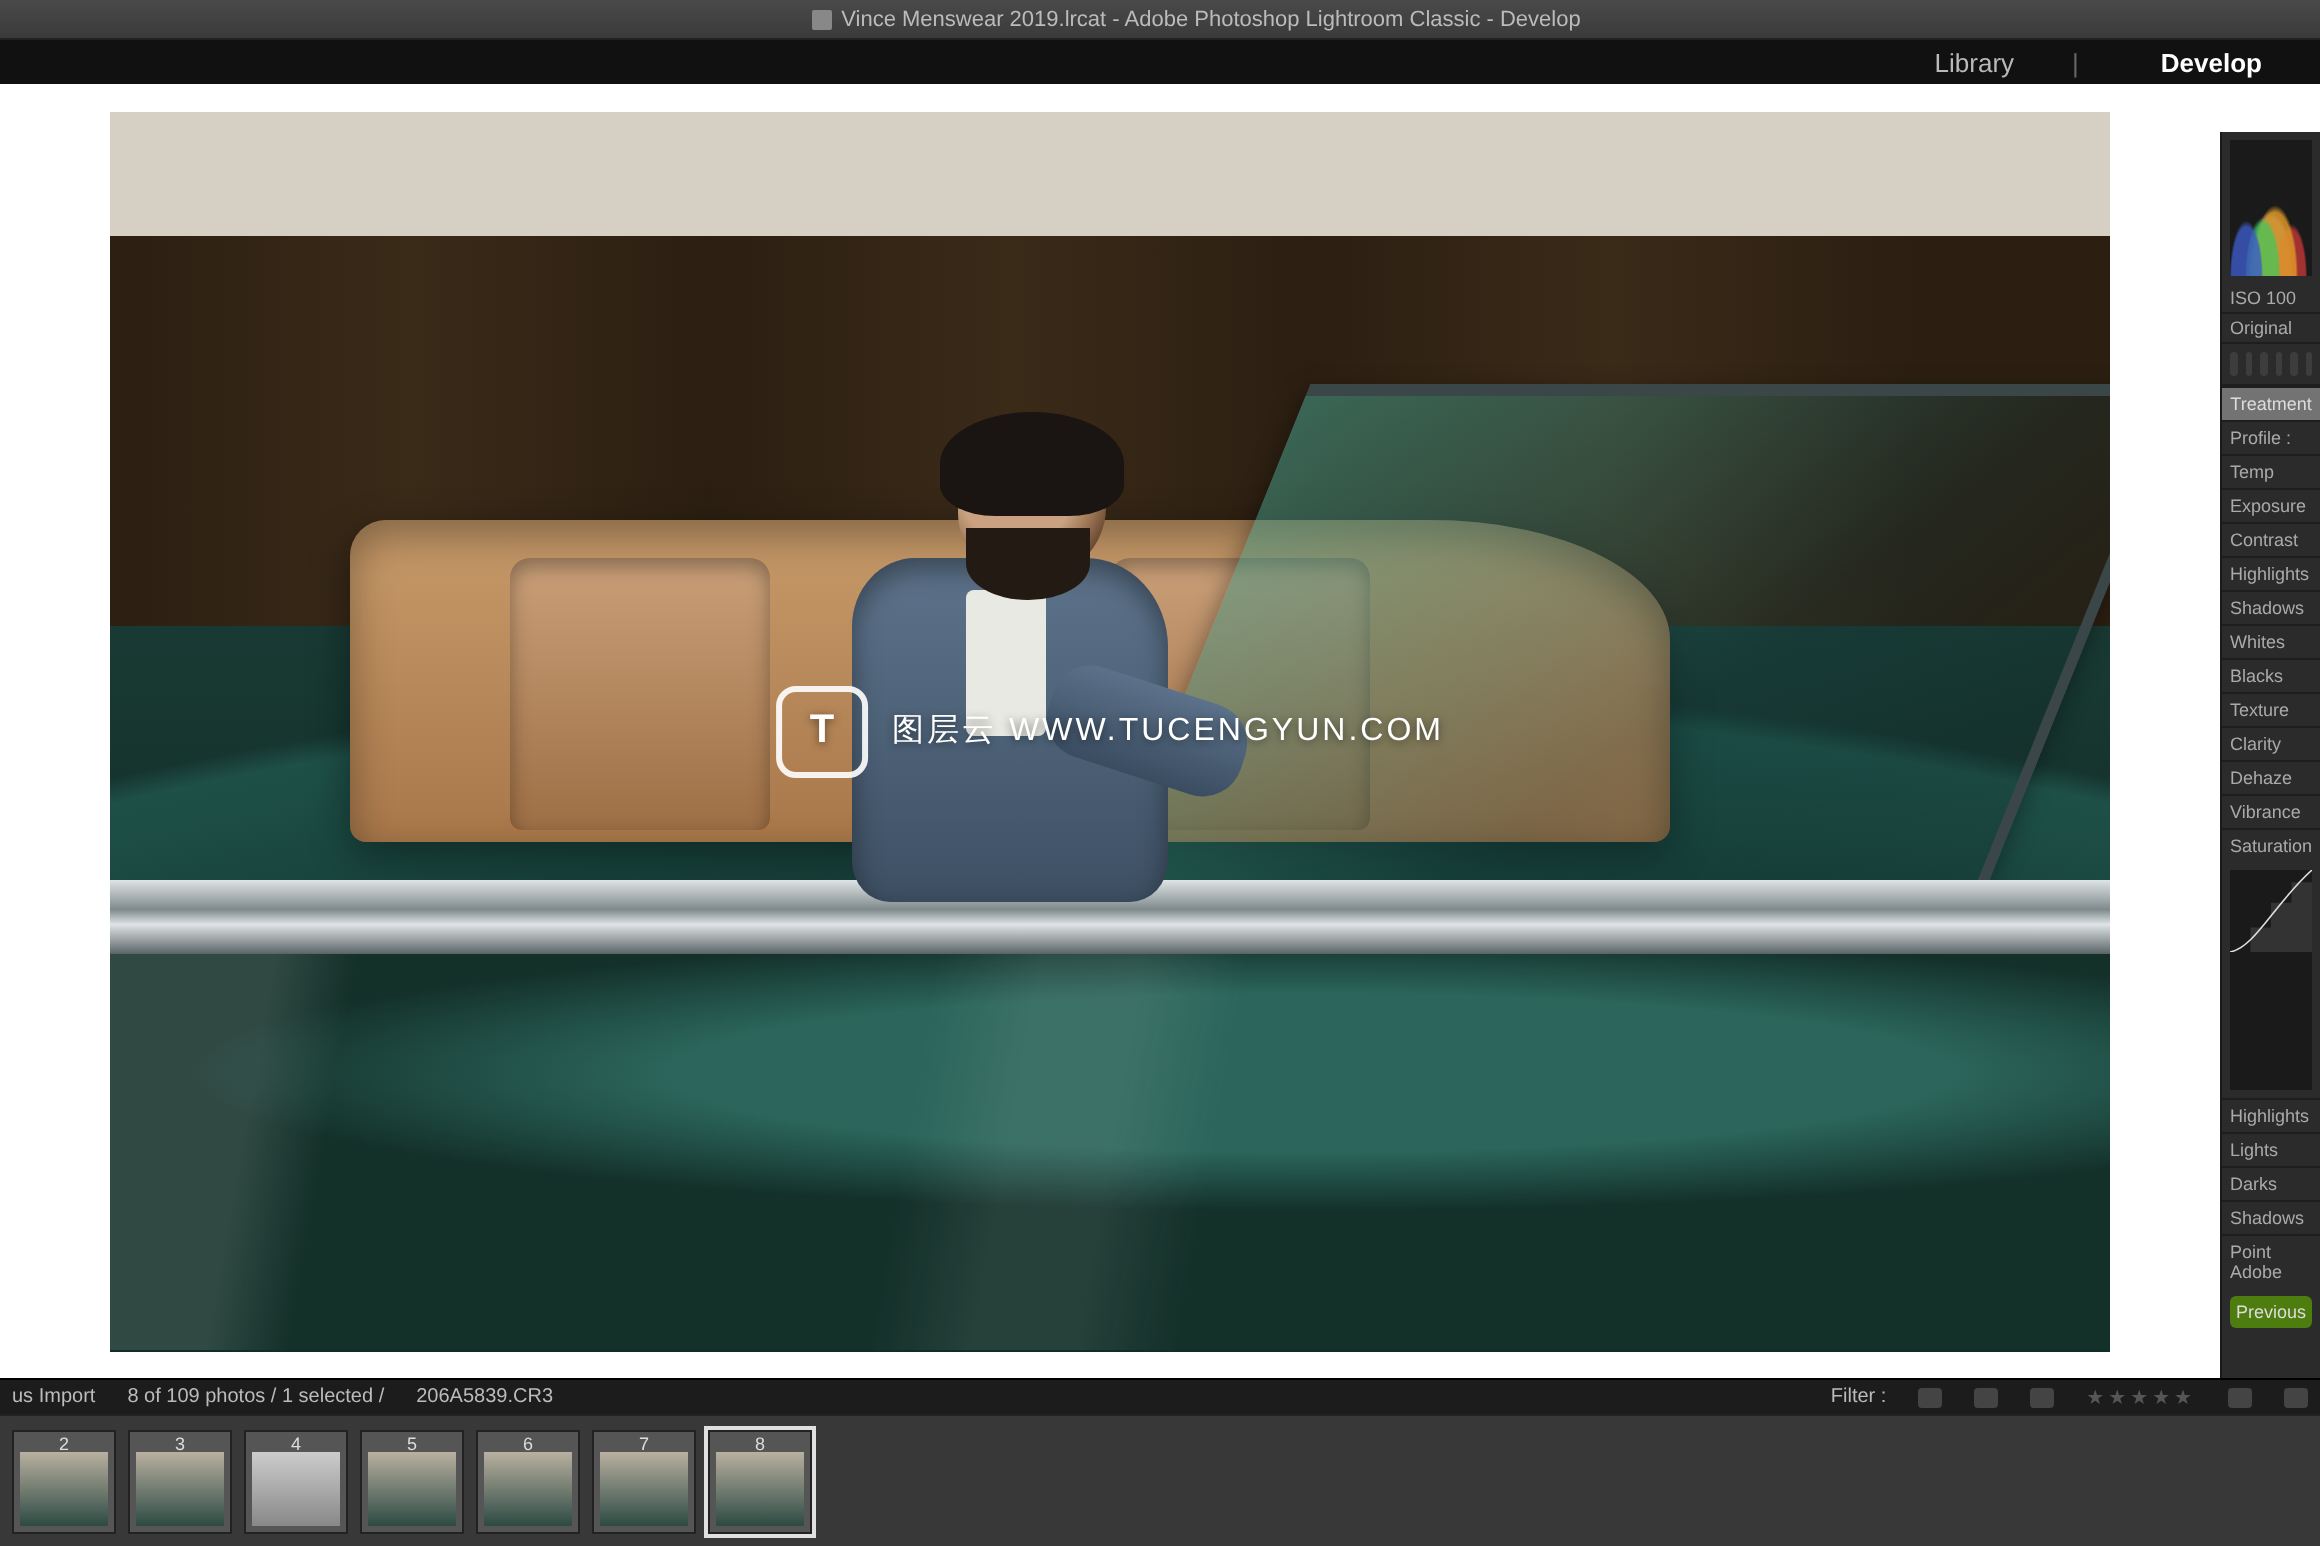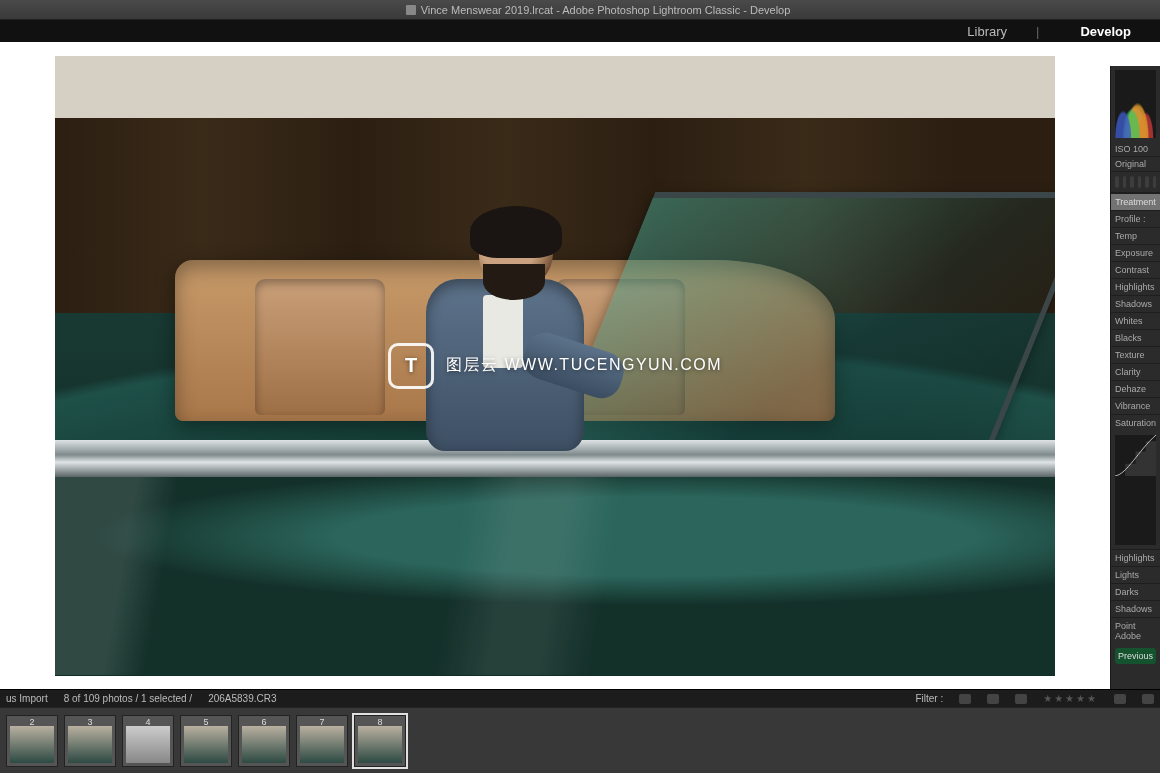--- a/index.html
+++ b/index.html
@@ -132,21 +132,21 @@
       radial-gradient(60% 120% at 75% 100%, rgba(220,60,60,.7) 0 28%, transparent 32%),
       radial-gradient(80% 140% at 50% 100%, rgba(200,200,200,.6) 0 30%, transparent 34%);
   }
   .meta-row { padding:2px 4px; border-bottom:1px solid #1e1e1e; white-space:nowrap;}
   .tool-row { display:flex; gap:4px; padding:4px; border-bottom:1px solid #1e1e1e;}
   .tool { width:16px; height:12px; background:#3d3d3d; border-radius:2px;}
   .panel-sec { border-top:1px solid #1e1e1e; padding:3px 4px;}
   .panel-sec.hdr { color:#ddd; background:#737373;text-align:center;}
   .tonecurve { height:110px; margin:4px; background:#1a1a1a; position:relative;}
   .tonecurve svg{position:absolute; inset:0;}
-  .prev-btn { margin:4px; padding:3px 0; text-align:center; background:#14532d; border-radius:3px; color:#ddd;}
+  .prev-btn { margin:4px; padding:3px 0; text-align:center; background:#4d7c0f; border-radius:3px; color:#ddd;}
 
   
   .status-bar {
     height:18px; background:#1c1c1c; display:flex; align-items:center;
     font-size:10px; color:#bbb; padding:0 6px; justify-content:space-between;
     border-top:1px solid #000;
   }
   .status-left, .status-right { display:flex; align-items:center; gap:16px;}
   .status-right .ic { width:12px; height:10px; background:#444; border-radius:2px;}
   .stars { letter-spacing:2px; color:#555;}

